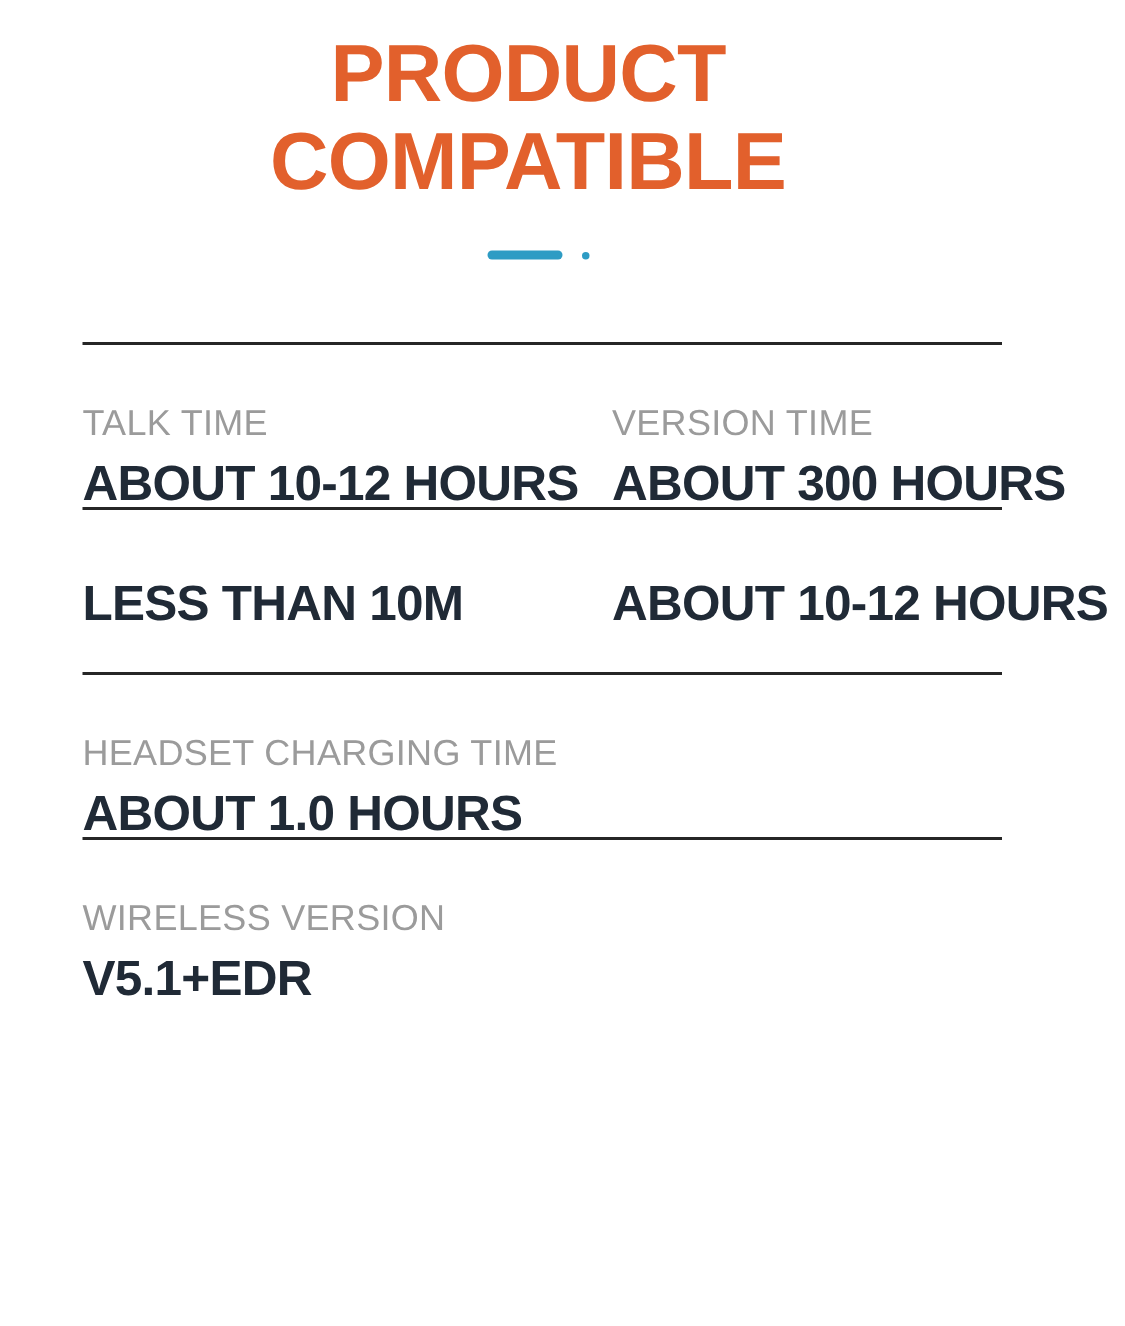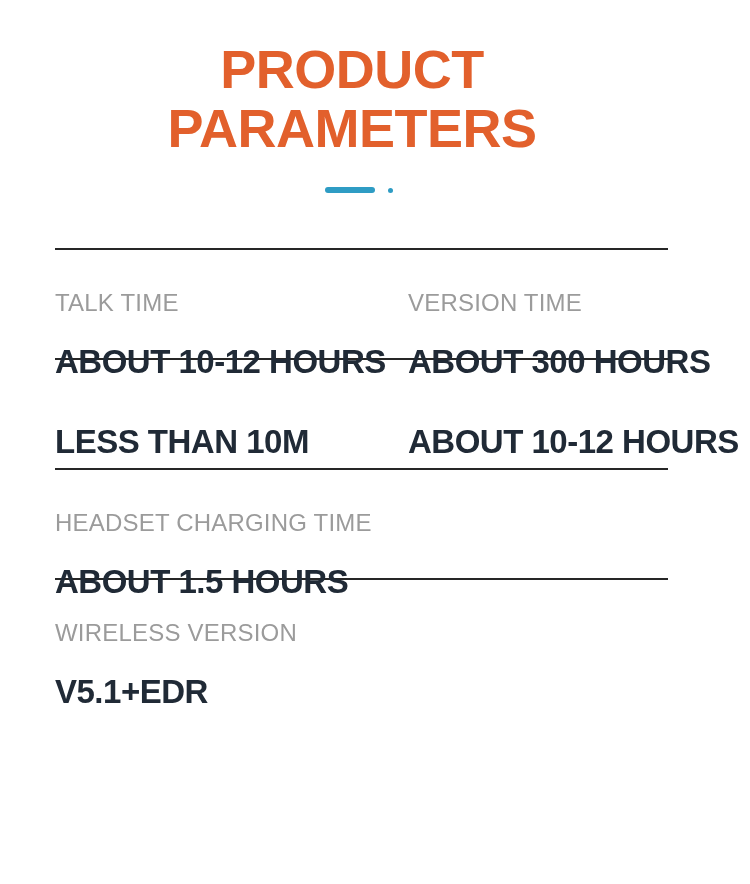--- a/index.html
+++ b/index.html
@@ -10,21 +10,21 @@
     width: 750px;
     height: 884px;
     background: #ffffff;
     font-family: "Liberation Sans", "DejaVu Sans", sans-serif;
     overflow: hidden;
     position: relative;
   }
 
   
   .title-wrap {
-    margin: 40px 46px 0 0;   
+    margin: 20px 46px 0 0;   
     text-align: center;
   }
   .title-line {
     font-size: 54px;
     line-height: 59px;
     font-weight: 700;
     letter-spacing: -0.5px;
     color: var(--accent-orange, #E2602C);
   }
 
@@ -69,35 +69,35 @@
     letter-spacing: 0.2px;
     color: #9B9B9B;
     white-space: nowrap;
   }
   .param-label.small {
     font-size: 19.5px;
     letter-spacing: 0;
     padding-top: 3px;
   }
   .param-value {
-    margin-top: 24px;
+    margin-top: 4px;
     font-size: 33px;
     line-height: 40px;
     font-weight: 700;
     letter-spacing: -0.5px;
     color: #202A36;
     white-space: nowrap;
   }
 </style>
 </head>
 <body style="--accent-orange: #E2602C; --accent-blue: #2E9CC4;">
 
 <header class="title-wrap">
   <div class="title-line">PRODUCT</div>
-  <div class="title-line">PARAMETERS</div>
+  <div class="title-line">COMPATIBLE</div>
 </header>
 
 <div class="title-underline">
   <span class="underline-dash"></span>
   <span class="underline-dot"></span>
 </div>
 
 <section class="params">
 
   <div class="param-row">
@@ -116,21 +116,21 @@
       <div class="param-value">LESS THAN 10M</div>
     </div>
     <div class="param-cell">
       <div class="param-value">ABOUT 10-12 HOURS</div>
     </div>
   </div>
 
   <div class="param-row">
     <div class="param-cell">
       <div class="param-label">HEADSET CHARGING TIME</div>
-      <div class="param-value">ABOUT 1.5 HOURS</div>
+      <div class="param-value">ABOUT 1.0 HOURS</div>
     </div>
   </div>
 
   <div class="param-row wide-left">
     <div class="param-cell">
       <div class="param-label">WIRELESS VERSION</div>
       <div class="param-value">V5.1+EDR</div>
     </div>
   </div>
 

